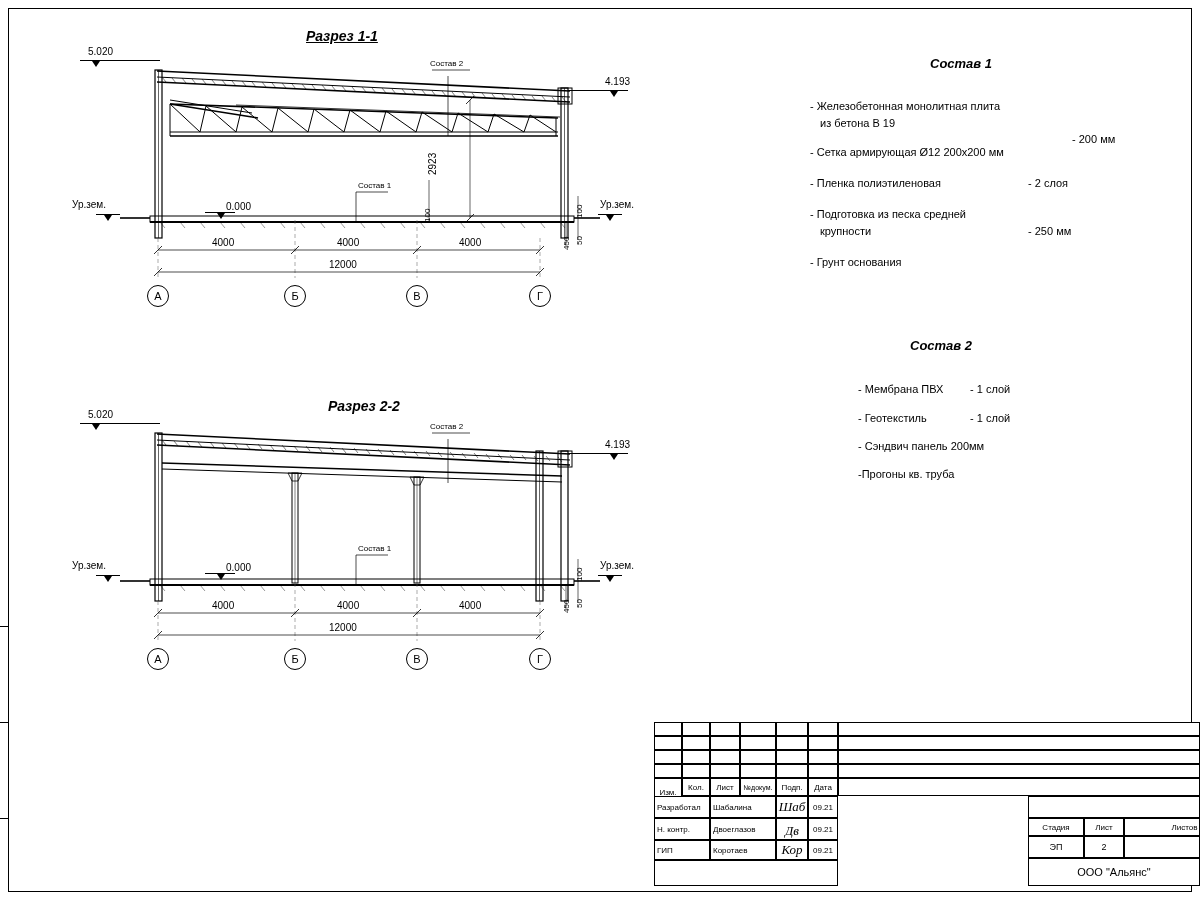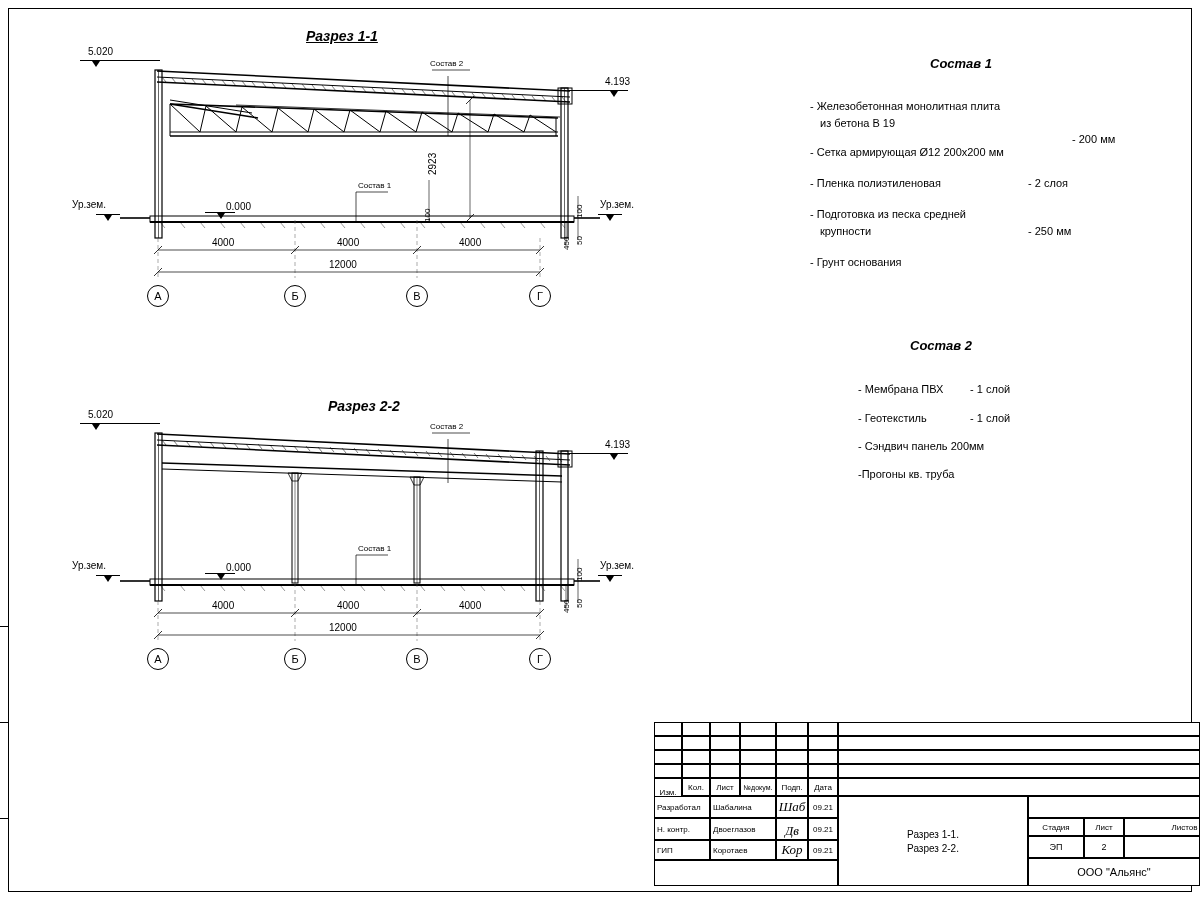--- a/index.html
+++ b/index.html
@@ -537,24 +537,20 @@
 
   <div class="cell small left" style="left:0;top:118px;width:56px;height:20px;">ГИП</div>
   <div class="cell small left" style="left:56px;top:118px;width:66px;height:20px;">Коротаев</div>
   <div class="cell" style="left:122px;top:118px;width:32px;height:20px;">
       <span class="sig">Кор</span>
     </div>
   <div class="cell small" style="left:154px;top:118px;width:30px;height:20px;">09.21</div>
 
   <div class="cell" style="left:0;top:138px;width:184px;height:26px;"></div>
 
-  <div class="cell" style="left:184px;top:74px;width:190px;height:90px;flex-direction:column;">
-    <div style="font-size:10px;">Разрез 1-1.</div>
-    <div style="font-size:10px;margin-top:3px;">Разрез 2-2.</div>
-  </div>
 
   <div class="cell" style="left:374px;top:74px;width:172px;height:22px;"></div>
   <div class="cell small" style="left:374px;top:96px;width:56px;height:18px;">Стадия</div>
   <div class="cell small" style="left:430px;top:96px;width:40px;height:18px;">Лист</div>
   <div class="cell small" style="left:470px;top:96px;width:76px;height:18px;padding-left:45px;">Листов</div>
 
   <div class="cell" style="left:374px;top:114px;width:56px;height:22px;">ЭП</div>
   <div class="cell" style="left:430px;top:114px;width:40px;height:22px;">2</div>
   <div class="cell" style="left:470px;top:114px;width:76px;height:22px;"></div>
 

